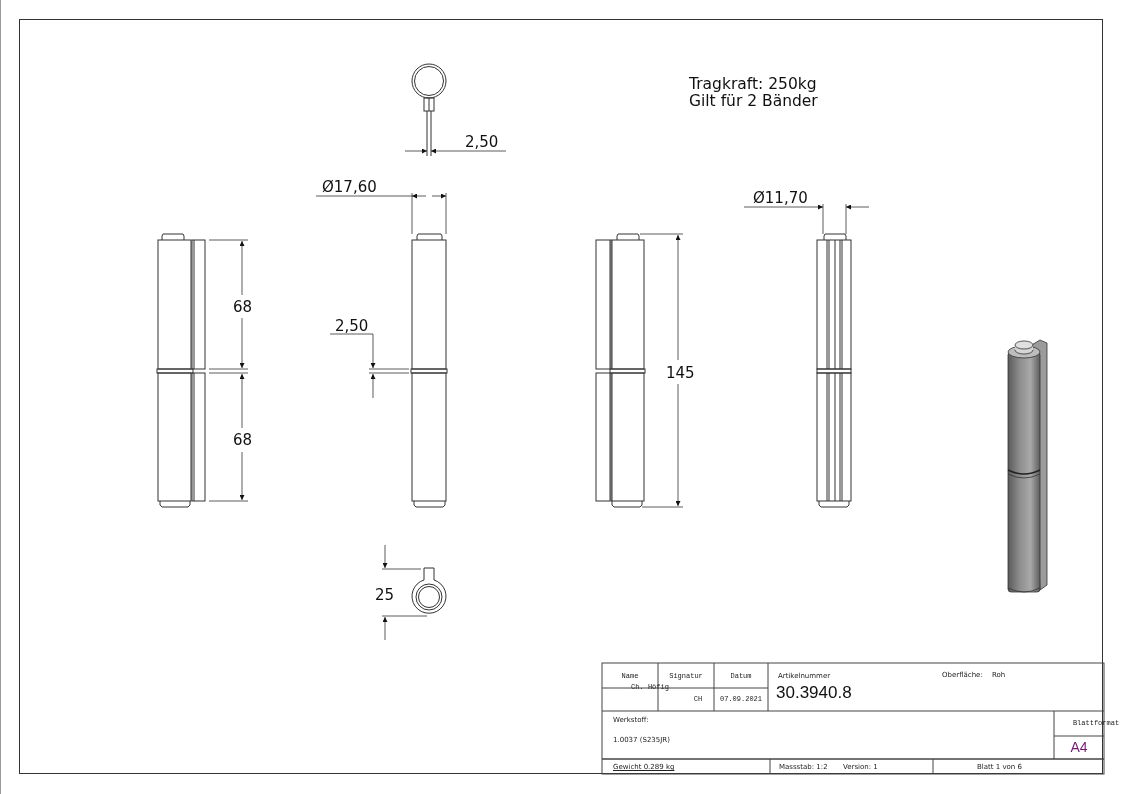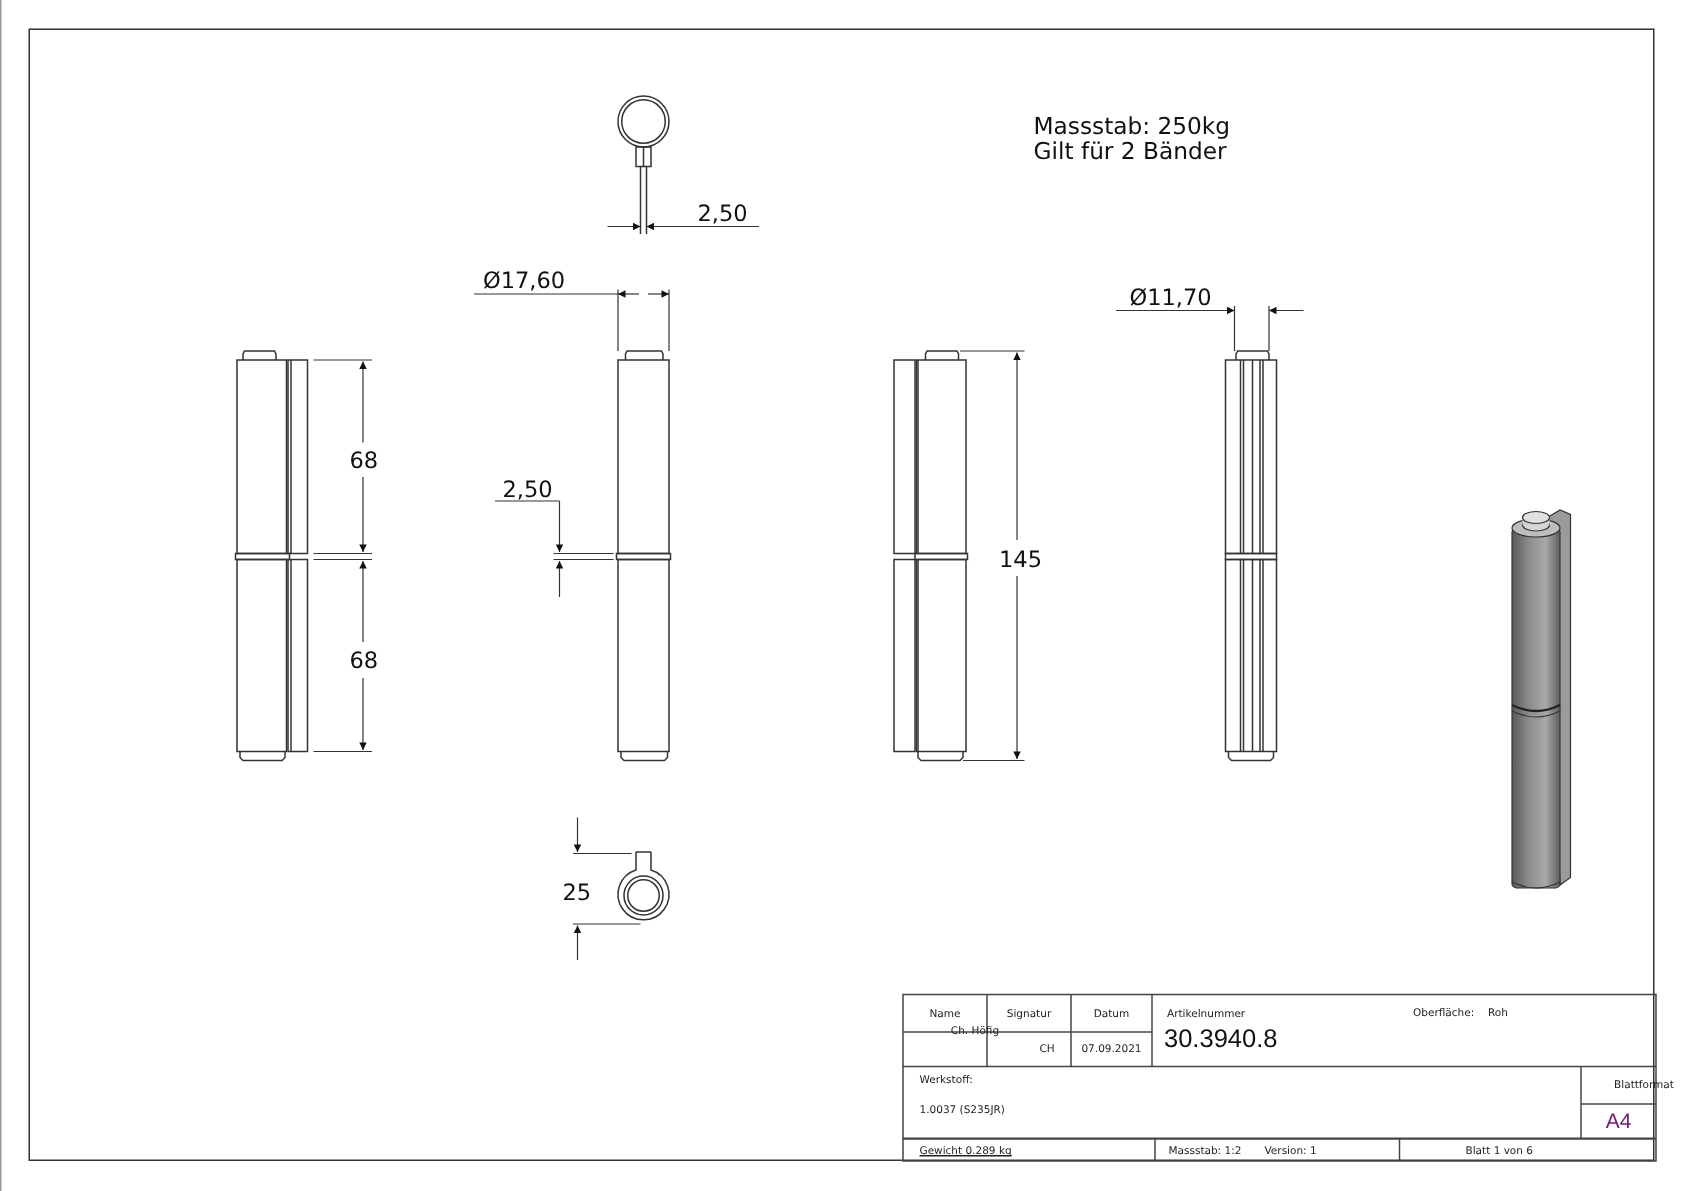--- a/index.html
+++ b/index.html
@@ -3,21 +3,21 @@
 <meta charset="utf-8">
 <style>
   html, body { margin: 0; padding: 0; background: #ffffff; }
   body { width: 1123px; height: 794px; position: relative; overflow: hidden; font-family: "DejaVu Sans", sans-serif; }
   .page-edge { position: absolute; left: 0; top: 0; width: 1px; height: 794px; background: #9a9a9a; }
   .frame { position: absolute; left: 19px; top: 19px; width: 1084px; height: 755px; border: 1.5px solid #333; box-sizing: border-box; }
   svg.drawing { position: absolute; left: 0; top: 0; }
   .dim-text { font-family: "DejaVu Sans", sans-serif; font-size: 15px; fill: #111; }
   .note { position: absolute; left: 689px; top: 76px; font-size: 15.5px; line-height: 17px; color: #111; font-family: "DejaVu Sans", sans-serif; }
   .tb-text { position: absolute; font-size: 7px; color: #222; white-space: nowrap; font-family: "DejaVu Sans", sans-serif; }
-  .center { text-align: center; }
+  .center { text-align: center; font-family: Liberation Mono, monospace; }
   .artnum { position: absolute; font-size: 17px; color: #111; font-family: "Liberation Sans", sans-serif; }
   .a4 { position: absolute; font-size: 14px; color: #701a75; font-family: "Liberation Sans", sans-serif; }
 </style>
 </head>
 <body>
 
 <div class="page-edge"></div>
 <div class="frame"></div>
 
 <svg class="drawing" width="1123" height="794" viewBox="0 0 1123 794" xmlns="http://www.w3.org/2000/svg">
@@ -170,21 +170,21 @@
   <text class="dim-text" x="322" y="192">Ø17,60</text>
   <text class="dim-text" x="753" y="203">Ø11,70</text>
   <text class="dim-text" x="335" y="331">2,50</text>
   <text class="dim-text" x="233" y="312">68</text>
   <text class="dim-text" x="233" y="445">68</text>
   <text class="dim-text" x="666" y="378">145</text>
   <text class="dim-text" x="375" y="600">25</text>
 </svg>
 
 <div class="note">
-  <div>Massstab: 250kg</div>
+  <div>Tragkraft: 250kg</div>
   <div>Gilt für 2 Bänder</div>
 </div>
 
 <div>
   <div class="tb-text center" style="left:602px; top:672px; width:56px;">Name</div>
   <div class="tb-text center" style="left:658px; top:672px; width:56px;">Signatur</div>
   <div class="tb-text center" style="left:714px; top:672px; width:54px;">Datum</div>
   <div class="tb-text" style="left:778px; top:672px;">Artikelnummer</div>
   <div class="tb-text" style="left:942px; top:671px;">Oberfläche:</div>
   <div class="tb-text" style="left:992px; top:671px;">Roh</div>

